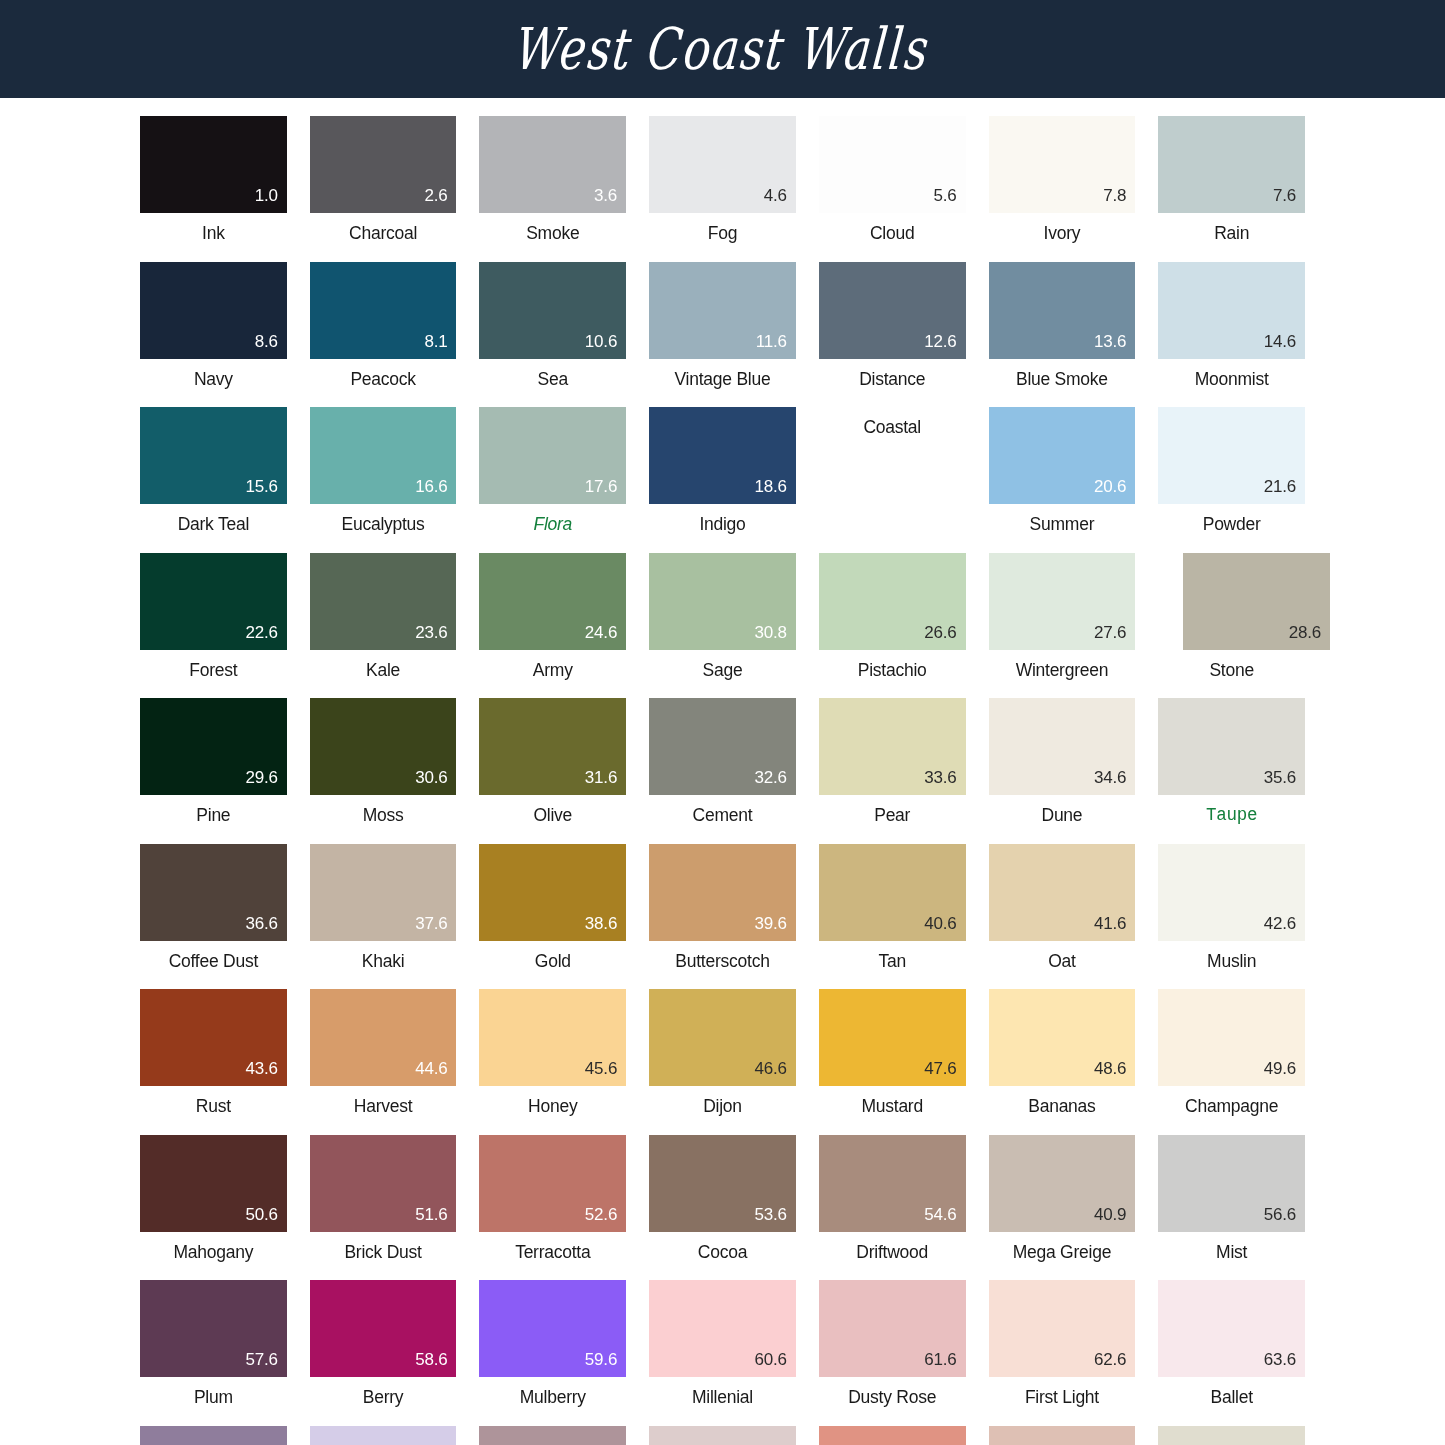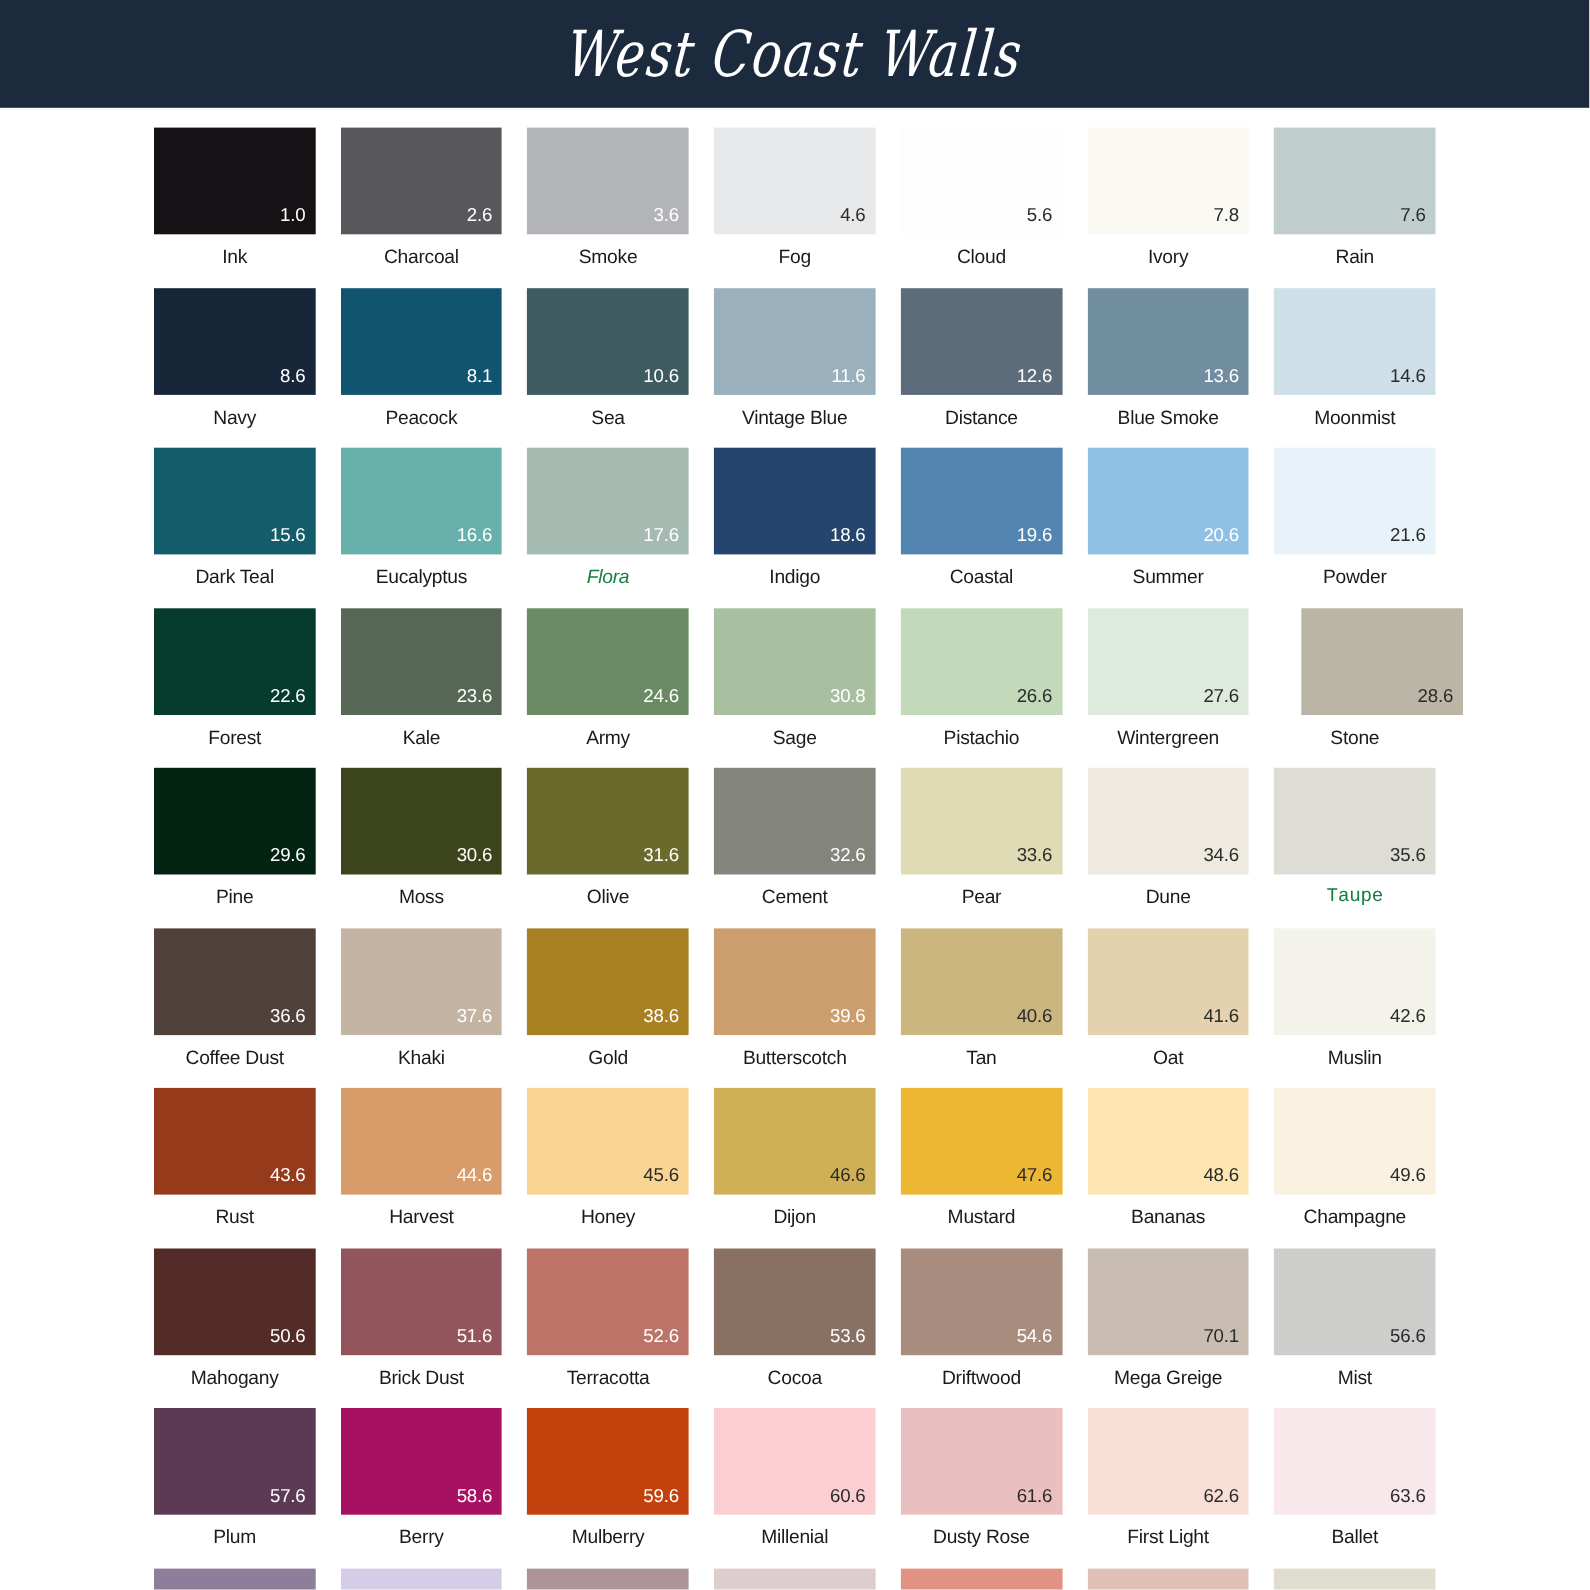--- a/index.html
+++ b/index.html
@@ -187,23 +187,20 @@
       </div>
       <div class="swatch-name" style="color: #15803d; font-style: italic;">Flora</div>
     </div>
     <div class="swatch-cell">
       <div class="swatch-chip" style="background: rgb(38, 69, 110);">
         <span class="swatch-code" style="color: rgb(255, 255, 255);">18.6</span>
       </div>
       <div class="swatch-name" style="color: rgb(26, 26, 26);">Indigo</div>
     </div>
     <div class="swatch-cell">
-      <div class="swatch-chip" style="background: rgb(82, 133, 176);">
-        <span class="swatch-code" style="color: rgb(255, 255, 255);">19.6</span>
-      </div>
       <div class="swatch-name" style="color: rgb(26, 26, 26);">Coastal</div>
     </div>
     <div class="swatch-cell">
       <div class="swatch-chip" style="background: rgb(143, 193, 228);">
         <span class="swatch-code" style="color: rgb(255, 255, 255);">20.6</span>
       </div>
       <div class="swatch-name" style="color: rgb(26, 26, 26);">Summer</div>
     </div>
     <div class="swatch-cell">
       <div class="swatch-chip" style="background: rgb(232, 243, 249);">
@@ -404,21 +401,21 @@
       <div class="swatch-name" style="color: rgb(26, 26, 26);">Cocoa</div>
     </div>
     <div class="swatch-cell">
       <div class="swatch-chip" style="background: rgb(168, 140, 125);">
         <span class="swatch-code" style="color: rgb(255, 255, 255);">54.6</span>
       </div>
       <div class="swatch-name" style="color: rgb(26, 26, 26);">Driftwood</div>
     </div>
     <div class="swatch-cell">
       <div class="swatch-chip" style="background: rgb(201, 189, 178);">
-        <span class="swatch-code" style="color: rgb(43, 43, 43);">70.1</span>
+        <span class="swatch-code" style="color: rgb(43, 43, 43);">40.9</span>
       </div>
       <div class="swatch-name" style="color: rgb(26, 26, 26);">Mega Greige</div>
     </div>
     <div class="swatch-cell">
       <div class="swatch-chip" style="background: rgb(205, 205, 204);">
         <span class="swatch-code" style="color: rgb(43, 43, 43);">56.6</span>
       </div>
       <div class="swatch-name" style="color: rgb(26, 26, 26);">Mist</div>
     </div>
     <div class="swatch-cell">
@@ -427,21 +424,21 @@
       </div>
       <div class="swatch-name" style="color: rgb(26, 26, 26);">Plum</div>
     </div>
     <div class="swatch-cell">
       <div class="swatch-chip" style="background: rgb(168, 17, 97);">
         <span class="swatch-code" style="color: rgb(255, 255, 255);">58.6</span>
       </div>
       <div class="swatch-name" style="color: rgb(26, 26, 26);">Berry</div>
     </div>
     <div class="swatch-cell">
-      <div class="swatch-chip" style="background: #c2410c;">
+      <div class="swatch-chip" style="background: #8b5cf6;">
         <span class="swatch-code" style="color: rgb(255, 255, 255);">59.6</span>
       </div>
       <div class="swatch-name" style="color: rgb(26, 26, 26);">Mulberry</div>
     </div>
     <div class="swatch-cell">
       <div class="swatch-chip" style="background: rgb(251, 207, 209);">
         <span class="swatch-code" style="color: rgb(43, 43, 43);">60.6</span>
       </div>
       <div class="swatch-name" style="color: rgb(26, 26, 26);">Millenial</div>
     </div>

